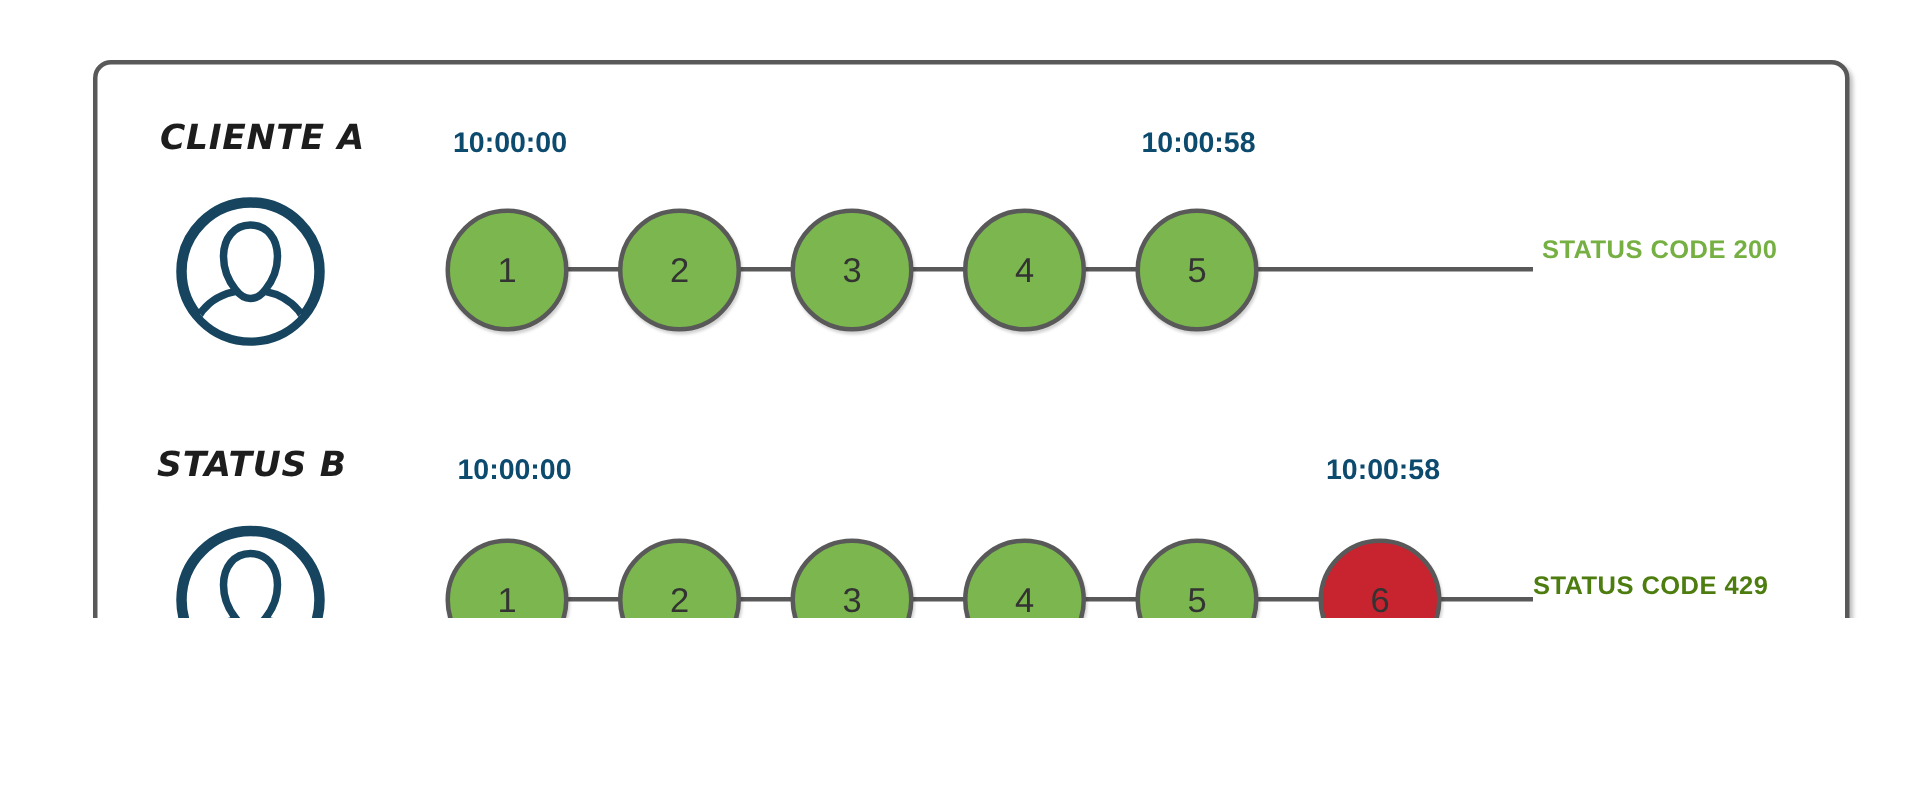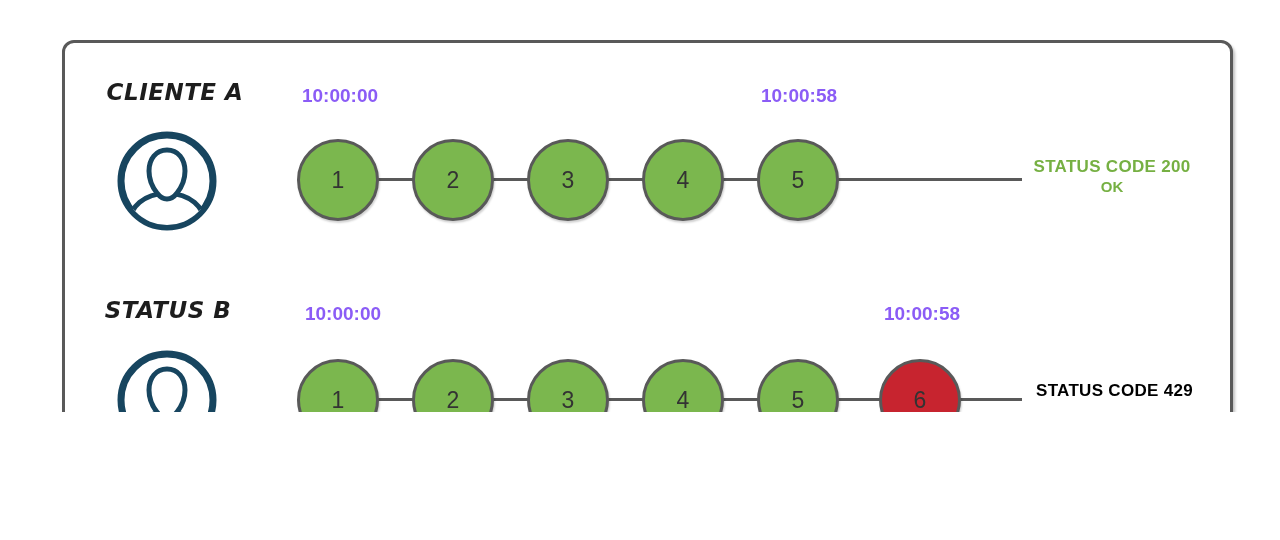--- a/index.html
+++ b/index.html
@@ -32,21 +32,21 @@
     letter-spacing: 0.5px;
     color: #1d1d1d;
     white-space: nowrap;
   }
   .timestamp {
     position: absolute;
     width: 94px;
     text-align: center;
     font-weight: 700;
     font-size: 19px;
-    color: #8b5cf6;
+    color: #0c4a6e;
     white-space: nowrap;
   }
   .track-line {
     position: absolute;
     height: 3px;
     background: #595959;
   }
   .req-circle {
     position: absolute;
     width: 76px; height: 76px;
@@ -56,28 +56,28 @@
     align-items: center;
     justify-content: center;
     font-size: 23px;
     color: #333333;
     box-shadow: 1px 2px 2px rgba(0,0,0,0.18);
   }
   .req-ok { background: #7BB74E; }
   .req-limited { background: #C7242F; }
   .status-block {
     position: absolute;
-    text-align: center;
+    text-align: left;
     font-weight: 700;
     white-space: nowrap;
   }
   .status-line1 { font-size: 17px; line-height: 21px; letter-spacing: 0.3px; }
   .status-line2 { font-size: 15px; line-height: 20px; }
   .status-ok { color: #76B043; }
-  .status-err { color: #000000; }
+  .status-err { color: #4d7c0f; }
   .avatar { position: absolute; width: 104px; height: 104px; }
 </style>
 </head>
 <body>
 
 <div class="canvas">
   <div class="frame"></div>
 
   <div class="client-label" style="left:95px; top:79px;">CLIENTE A</div>
 
@@ -111,21 +111,20 @@
     </div>
   <div class="req-circle req-ok" style="left:642px; top:139px;">
       <span>4</span>
     </div>
   <div class="req-circle req-ok" style="left:757px; top:139px;">
       <span>5</span>
     </div>
 
   <div class="status-block status-ok" style="left:1028px; top:156px; width:168px;">
     <div class="status-line1">STATUS CODE 200</div>
-    <div class="status-line2">OK</div>
   </div>
 
   <div class="client-label" style="left:88px; top:297px;">STATUS B</div>
 
   <div class="timestamp" style="left:296px; top:303px;">10:00:00</div>
   <div class="timestamp" style="left:875px; top:303px;">10:00:58</div>
 
   <svg class="avatar" style="left:115px; top:348px;" viewBox="0 0 104 104">
     <defs>
       <clipPath id="avclip-b">

